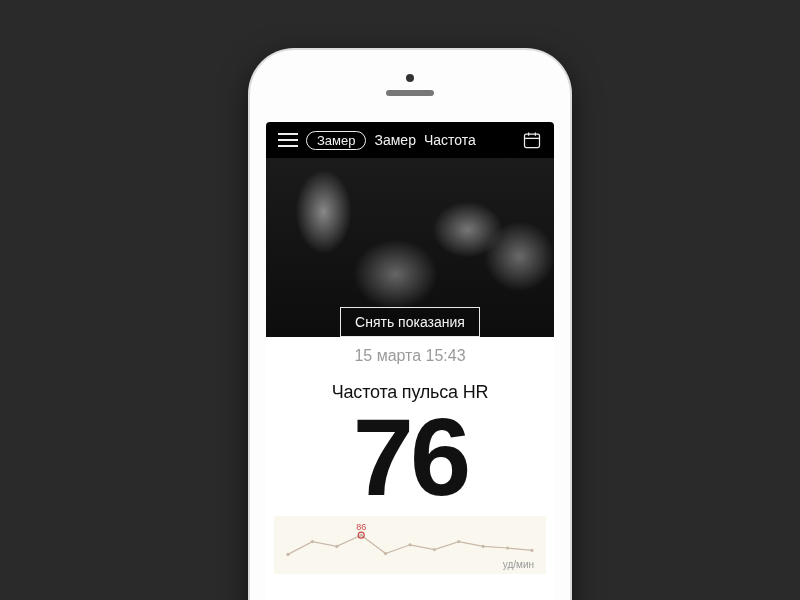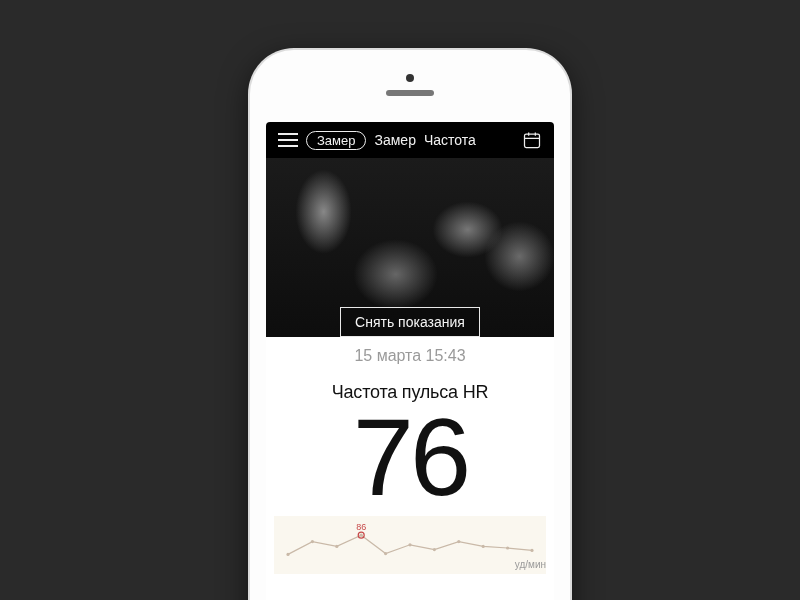--- a/index.html
+++ b/index.html
@@ -76,31 +76,31 @@
   
   .card {
     flex:1;
     background:#fff;
     color:#111;
     padding: 10px 8px 0 8px;
     display:flex; flex-direction: column; align-items:center;
   }
   .timestamp { font-size:16px; color:#9a9a9a; }
   .metric-title { font-size:18px; font-weight:500; margin-top:17px; letter-spacing:-.2px; }
-  .metric-value { font-size:110px; font-weight:400; line-height:.95; margin-top:2px; letter-spacing:-4px; }
+  .metric-value { font-size:110px; font-weight:700; line-height:.95; margin-top:2px; letter-spacing:-4px; }
 
   .spark {
     width: 100%; margin-top: 6px;
     background: #faf7ef;
     padding: 4px 6px 4px 6px;
     position: relative;
     text-decoration: underline;
   }
   .spark text { font-size:9px; fill:#c74a4a; }
-  .spark .unit { position:absolute; right:0; bottom:4px; font-size:10px; color:#9a9a9a; }
+  .spark .unit { position:absolute; right:12px; bottom:4px; font-size:10px; color:#9a9a9a; }
 
 </style>
 </head>
 <body>
 
 <div class="phone">
   <div class="camera"></div>
   <div class="speaker"></div>
 
   <div class="screen">

